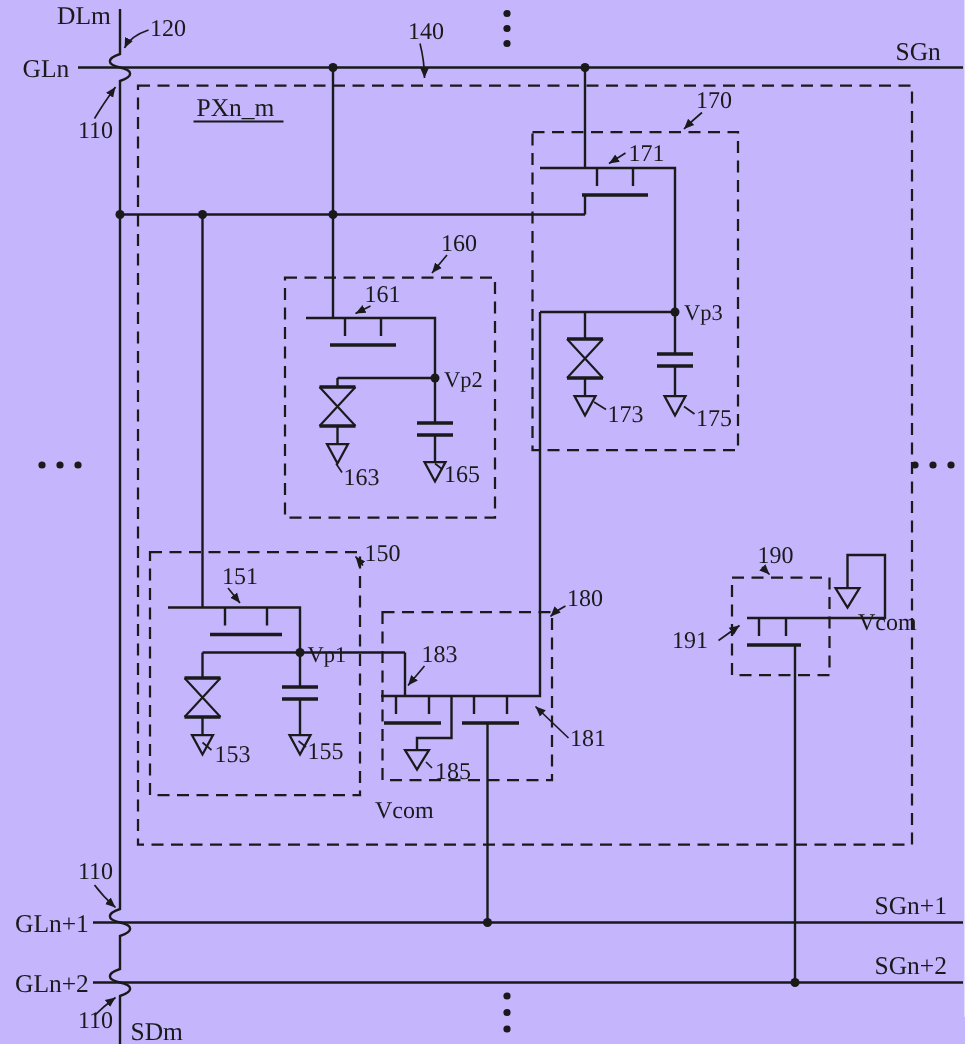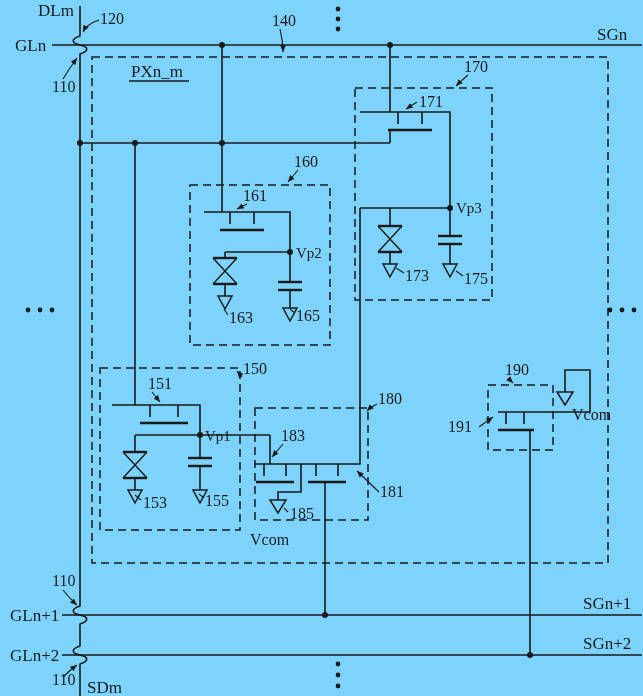--- a/index.html
+++ b/index.html
@@ -1,16 +1,16 @@
 <!DOCTYPE html>
 <html><head>
 <meta charset="utf-8">
 <style>
   html,body{margin:0;padding:0;background:#ffffff;}
-  .stage{width:643px;height:696px;position:relative;background:#7dd3fc;}
+  .stage{width:643px;height:696px;position:relative;background:#c4b5fd;}
   svg text{font-family:"Liberation Serif",serif;fill:#1a1a1a;}
   .t17{font-size:17px;}
   .t16{font-size:16px;}
   .t15{font-size:15px;}
   .wire{stroke:#1a1a1a;stroke-width:1.6;fill:none;}
   .bar{stroke:#1a1a1a;stroke-width:2.4;fill:none;}
   .thin{stroke:#1a1a1a;stroke-width:1.4;fill:none;}
   .dashbox{stroke:#1a1a1a;stroke-width:1.5;fill:none;stroke-dasharray:8 5;}
   .tri{stroke:#1a1a1a;stroke-width:1.5;fill:none;}
   .leader{stroke:#1a1a1a;stroke-width:1.1;fill:none;}

